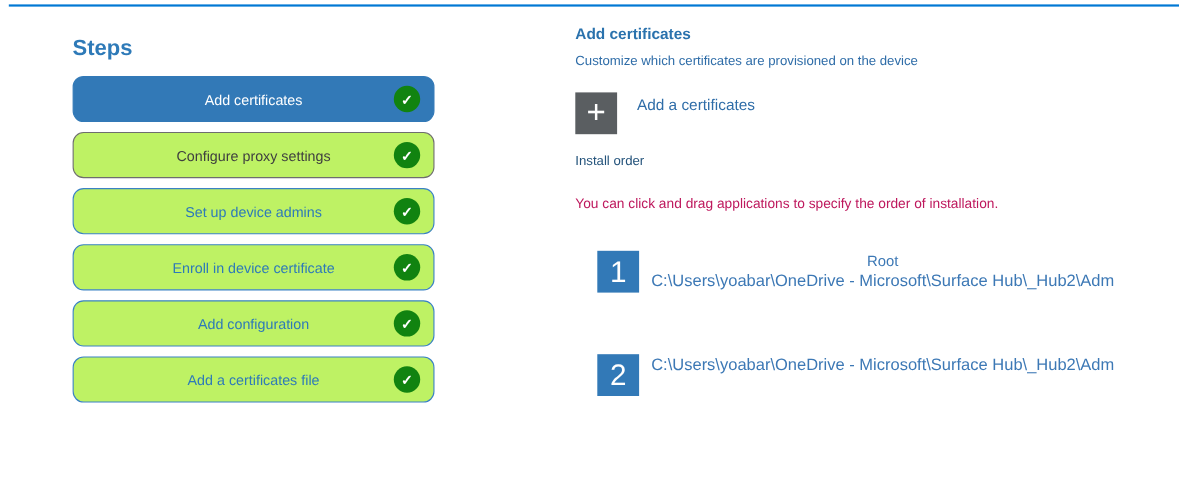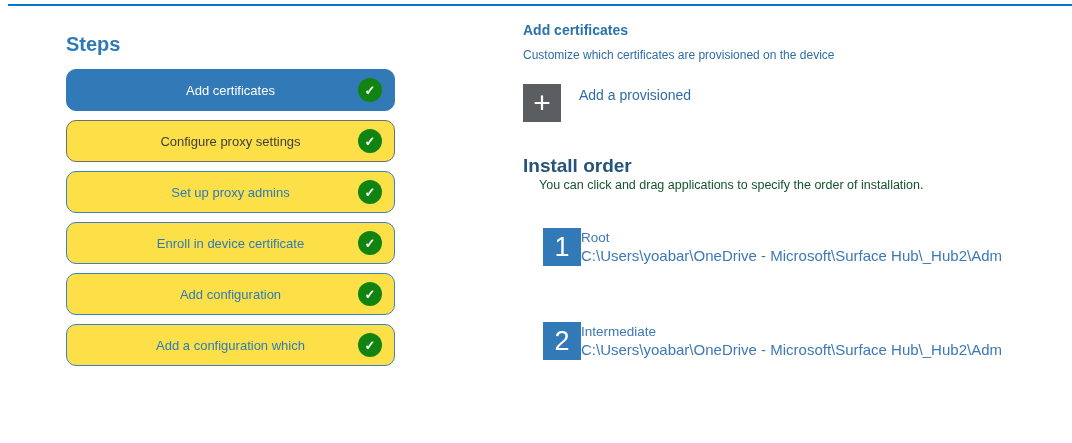--- a/index.html
+++ b/index.html
@@ -9,21 +9,21 @@
     -webkit-font-smoothing:antialiased;
   }
   
   .top-rule{position:absolute;left:8px;right:0;top:4px;height:2px;background:#0078d4;}
 
   
   .steps{position:absolute;left:66px;top:32px;width:329px;}
   .steps-title{font-size:20px;font-weight:bold;color:#2e7ab8;margin:0 0 13px 0;line-height:24px;}
   .step-btn{
     box-sizing:border-box;position:relative;height:42px;margin-bottom:9px;
-    border-radius:10px;border:1px solid #3b82c4;background:#fde047;color:#2e7ab8;
+    border-radius:10px;border:1px solid #3b82c4;background:#bef264;color:#2e7ab8;
     font-size:13px;display:flex;align-items:center;justify-content:center;
     cursor:pointer;width:100%;
   }
   .step-btn.selected{background:#3279b7;border-color:#3279b7;color:#ffffff;}
   .step-btn.visited{border-color:#6e6e6e;color:#3f3f3f;}
   .check{
     position:absolute;right:12px;top:50%;transform:translateY(-50%);
     width:24px;height:24px;border-radius:50%;background:#118310;color:#ffffff;
     display:flex;align-items:center;justify-content:center;
     font-size:13px;font-weight:bold;line-height:1;
@@ -33,30 +33,30 @@
   .main{position:absolute;left:523px;top:22px;width:549px;height:421px;}
   .main-title{position:absolute;left:0;top:0;font-size:14px;font-weight:bold;color:#2a72ad;}
   .main-subtitle{position:absolute;left:0;top:26px;font-size:12px;color:#2f6da8;}
   .add-row{position:absolute;left:0;top:62px;display:flex;align-items:flex-start;}
   .plus-btn{
     width:38px;height:38px;background:#5a5e61;border:none;color:#ffffff;
     font-size:30px;font-weight:300;line-height:1;display:flex;align-items:center;
     justify-content:center;cursor:pointer;padding:0;font-family:"Liberation Sans",sans-serif;
   }
   .add-label{font-size:14px;color:#2f6da8;margin-left:18px;margin-top:3px;}
-  .install-title{position:absolute;left:0;top:133px;font-size:19px;font-weight:bold;color:#24537b;}
-  .install-desc{position:absolute;left:16px;top:156px;font-size:12.5px;color:#14532d;}
+  .install-title{position:absolute;left:0;top:117px;font-size:12px;font-weight:normal;color:#24537b;}
+  .install-desc{position:absolute;left:0;top:156px;font-size:12.5px;color:#be185d;}
   .install-item{position:absolute;left:20px;display:flex;align-items:flex-start;cursor:grab;}
   .install-item.pos-1{top:206px;}
   .install-item.pos-2{top:300px;}
   .num-square{
     width:38px;height:38px;background:#3279b7;color:#ffffff;flex:0 0 38px;
     display:flex;align-items:center;justify-content:center;font-size:27px;line-height:1;
   }
-  .item-text{padding-top:1px;}
+  .item-text{margin-left:11px;padding-top:1px;text-align:center;}
   .item-name{font-size:13.5px;color:#3c78b5;line-height:18px;}
   .item-path{font-size:15px;color:#3c78b5;line-height:18px;white-space:nowrap;}
 </style>
 </head>
 <body>
 
 <div class="top-rule"></div>
 
 <div class="steps">
   <h1 class="steps-title">Steps</h1>
@@ -65,63 +65,62 @@
     <span>Add certificates</span>
     <span class="check">✓</span>
   </button>
 
   <button class="step-btn visited">
     <span>Configure proxy settings</span>
     <span class="check">✓</span>
   </button>
 
   <button class="step-btn">
-    <span>Set up proxy admins</span>
+    <span>Set up device admins</span>
     <span class="check">✓</span>
   </button>
 
   <button class="step-btn">
     <span>Enroll in device certificate</span>
     <span class="check">✓</span>
   </button>
 
   <button class="step-btn">
     <span>Add configuration</span>
     <span class="check">✓</span>
   </button>
 
   <button class="step-btn">
-    <span>Add a configuration which</span>
+    <span>Add a certificates file</span>
     <span class="check">✓</span>
   </button>
 
 </div>
 
 <div class="main">
   <div class="main-title">Add certificates</div>
   <div class="main-subtitle">Customize which certificates are provisioned on the device</div>
 
   <div class="add-row">
     <button class="plus-btn">
       <span>+</span>
     </button>
-    <span class="add-label">Add a provisioned</span>
+    <span class="add-label">Add a certificates</span>
   </div>
 
   <div class="install-title">Install order</div>
   <div class="install-desc">You can click and drag applications to specify the order of installation.</div>
 
   <div class="install-item pos-1">
     <div class="num-square">1</div>
     <div class="item-text">
       <div class="item-name">Root</div>
       <div class="item-path">C:\Users\yoabar\OneDrive - Microsoft\Surface Hub\_Hub2\Adm</div>
     </div>
   </div>
 
   <div class="install-item pos-2">
     <div class="num-square">2</div>
     <div class="item-text">
-      <div class="item-name">Intermediate</div>
       <div class="item-path">C:\Users\yoabar\OneDrive - Microsoft\Surface Hub\_Hub2\Adm</div>
     </div>
   </div>
 </div>
 
 </body></html>

